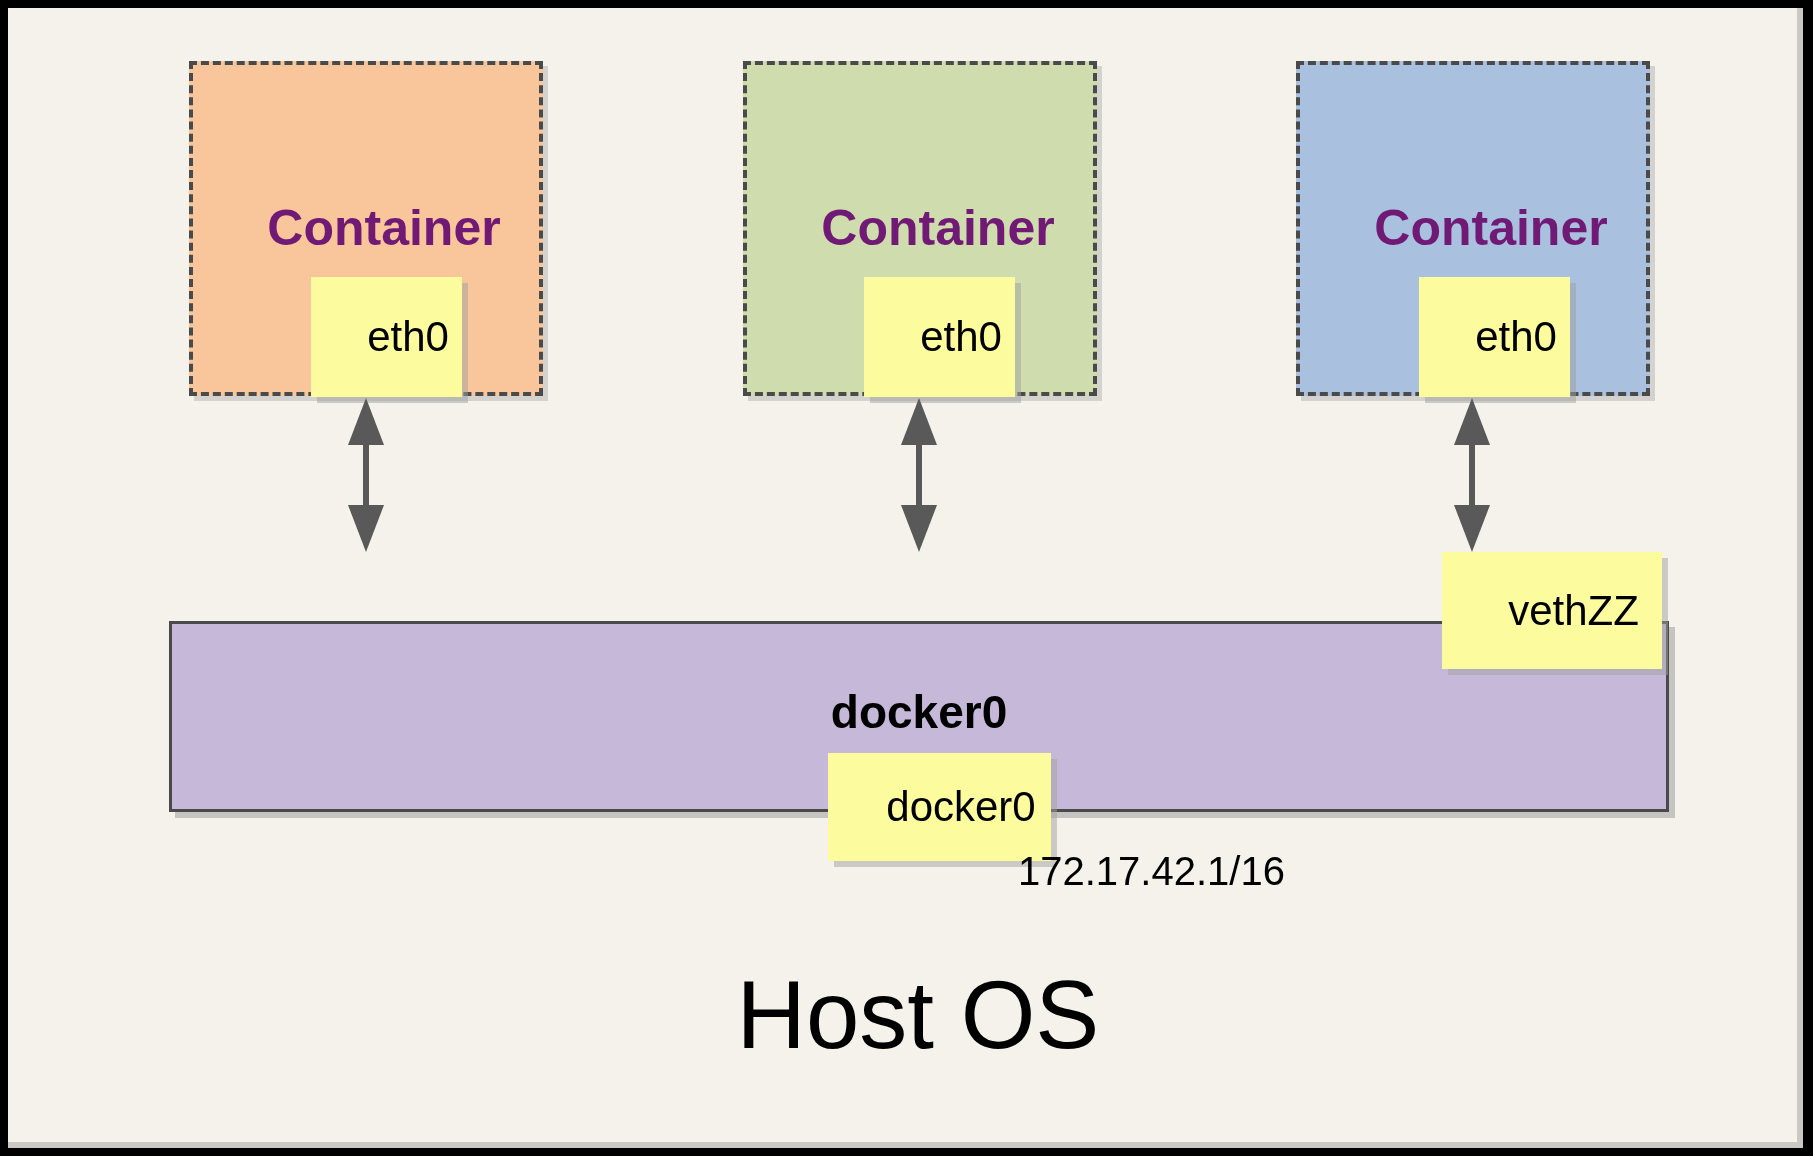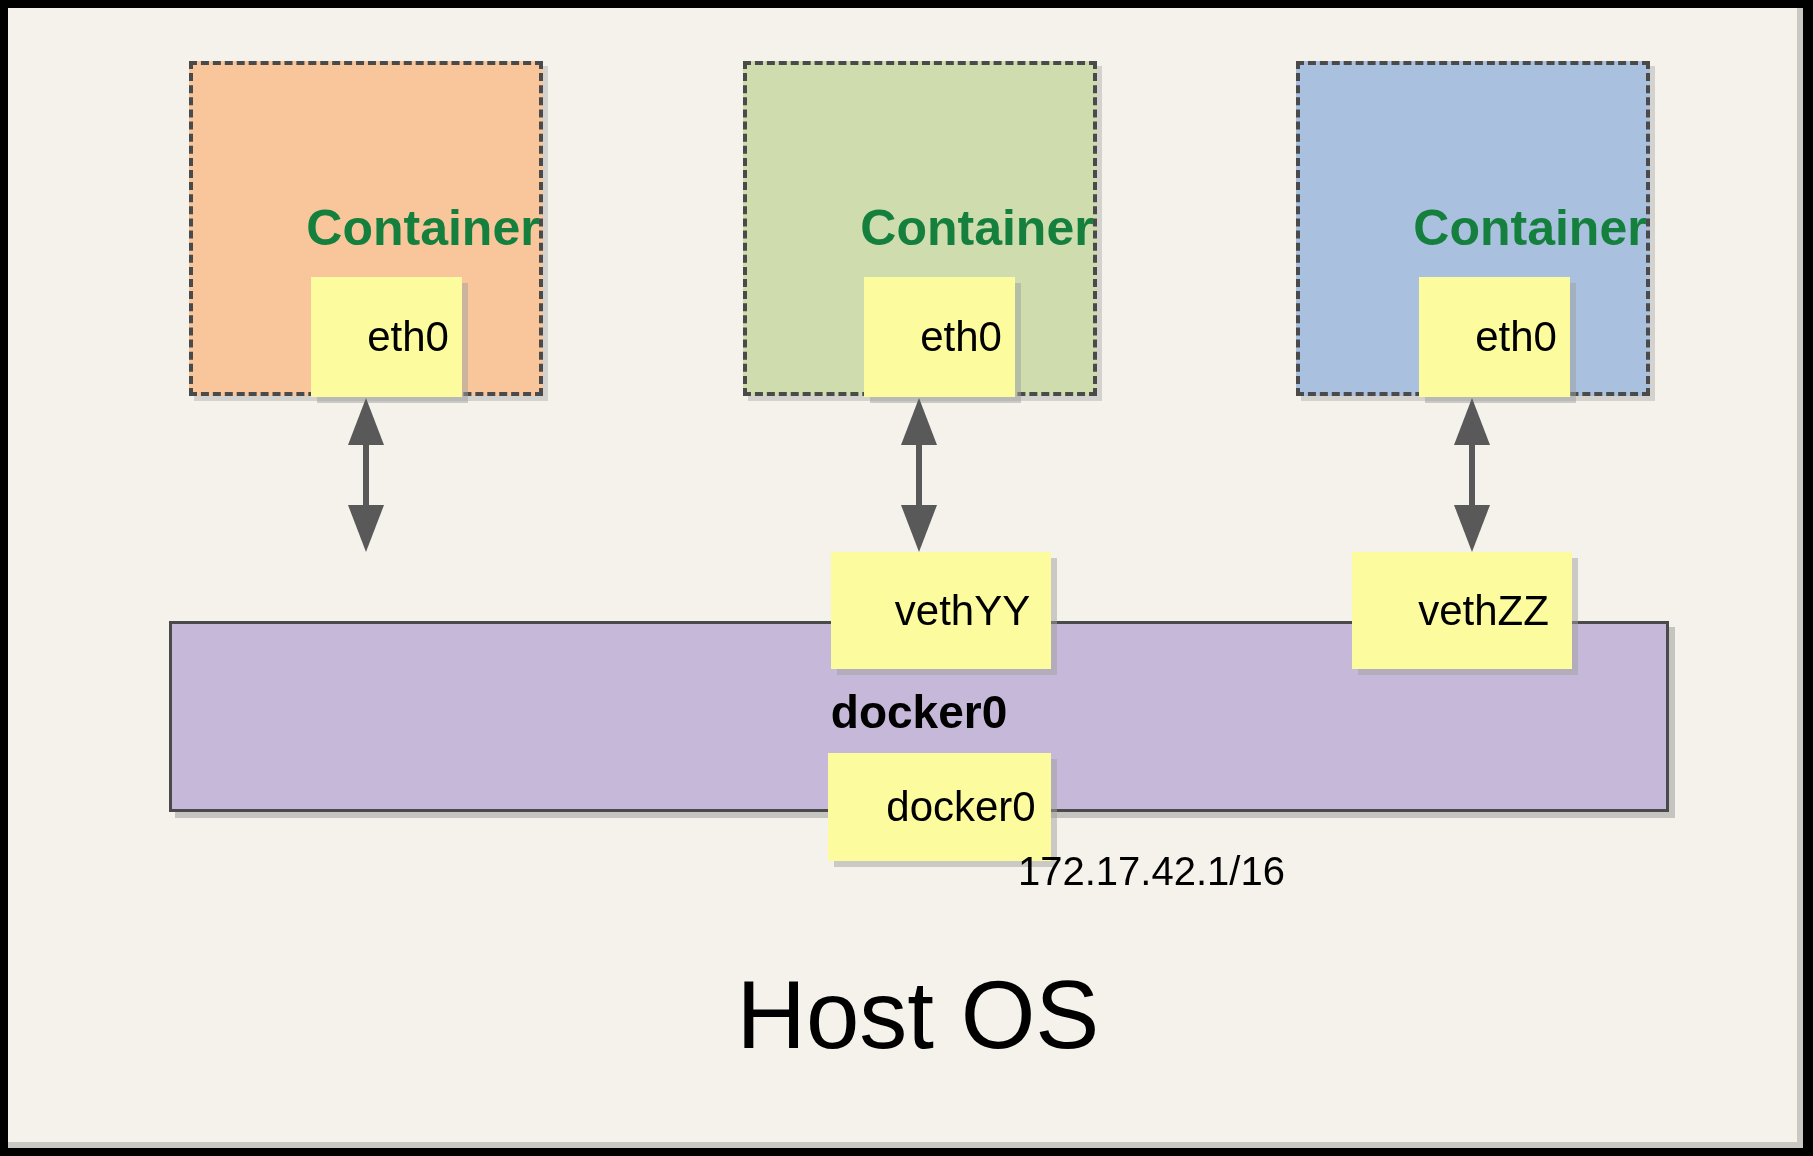--- a/index.html
+++ b/index.html
@@ -24,42 +24,41 @@
     box-shadow: 5px 5px 0 rgba(170,170,170,0.45);
   }
   .container-box.c1 { left: 181px; background: #f8c69a; }
   .container-box.c2 { left: 735px; background: #cfdcad; }
   .container-box.c3 { left: 1288px; background: #a9c1df; }
   .container-label {
     position: absolute;
     top: 53px; width: 390px;
     margin-top: 140px;
     text-align: center;
-    font-size: 50px; font-weight: bold; color: #15803d;
+    font-size: 50px; font-weight: bold; color: #701a75;
     line-height: 54px;
-    margin-left: 39px;
   }
   .container-label.c1 { left: 181px; }
   .container-label.c2 { left: 735px; }
   .container-label.c3 { left: 1288px; }
   .note {
     position: absolute;
     background: #fcfc9e;
     box-shadow: 6px 6px 0 rgba(160,160,160,0.5);
     display: flex; align-items: center; justify-content: center;
     font-size: 42px; color: #000; padding-left: 43px;
   }
   .eth-box { top: 269px; width: 108px; height: 120px; }
   .eth-box.e1 { left: 303px; }
   .eth-box.e2 { left: 856px; }
   .eth-box.e3 { left: 1411px; }
   .veth-box { top: 544px; width: 177px; height: 117px; }
   .veth-box.v1 { left: 271px; }
   .veth-box.v2 { left: 823px; }
-  .veth-box.v3 { left: 1344px; }
+  .veth-box.v3 { left: 1434px; }
   .arrow {
     position: absolute;
     top: 390px; width: 44px; height: 154px;
   }
   .arrow.a1 { left: 336px; }
   .arrow.a2 { left: 889px; }
   .arrow.a3 { left: 1442px; }
   .bridge-bar {
     position: absolute;
     left: 161px; top: 613px;
@@ -128,23 +127,20 @@
       <line x1="22" y1="42" x2="22" y2="112" stroke="#595959" stroke-width="6"></line>
       <polygon points="22,0 4,47 40,47" fill="#595959"></polygon>
       <polygon points="22,154 4,107 40,107" fill="#595959"></polygon>
     </svg>
     <svg class="arrow a3" viewBox="0 0 44 154">
       <line x1="22" y1="42" x2="22" y2="112" stroke="#595959" stroke-width="6"></line>
       <polygon points="22,0 4,47 40,47" fill="#595959"></polygon>
       <polygon points="22,154 4,107 40,107" fill="#595959"></polygon>
     </svg>
 
-    <div class="note veth-box v2">
-      <span>vethYY</span>
-    </div>
     <div class="note veth-box v3">
       <span>vethZZ</span>
     </div>
 
     <div class="note docker0-box">
       <span>docker0</span>
     </div>
 
     <div class="bridge-ip">172.17.42.1/16</div>
 

